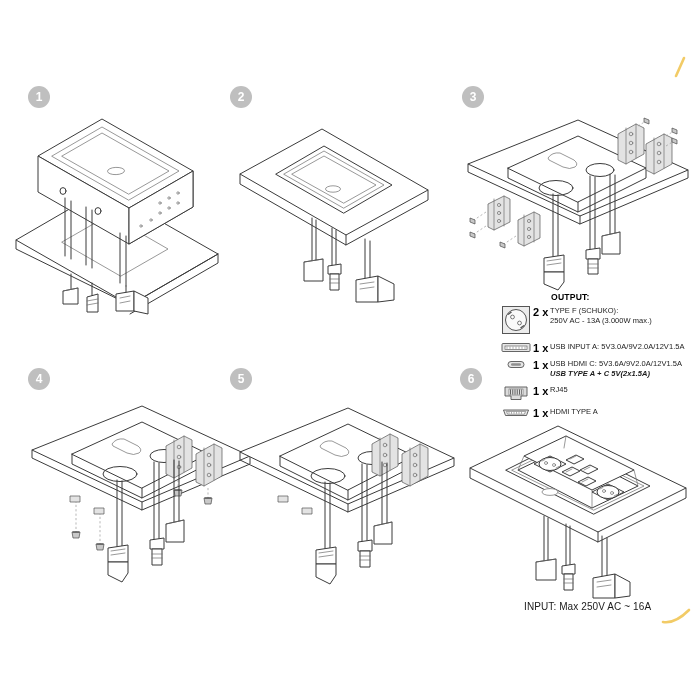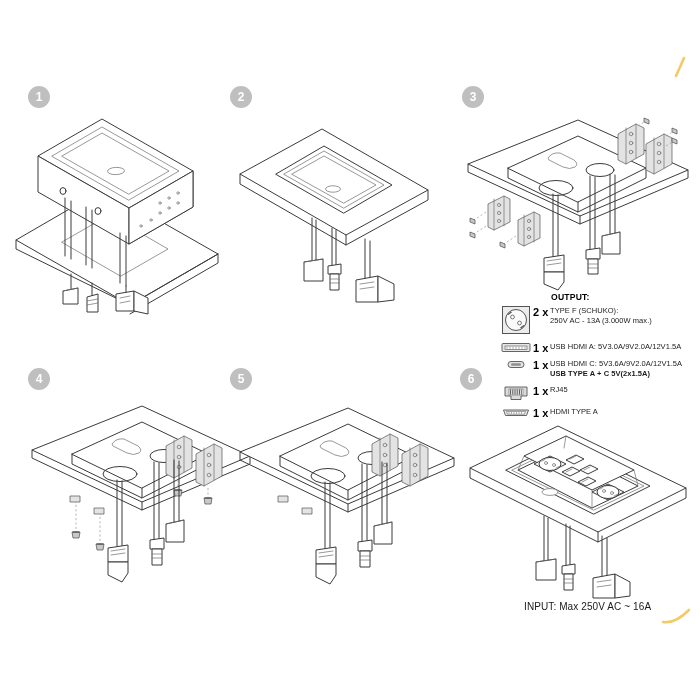--- a/index.html
+++ b/index.html
@@ -32,21 +32,21 @@
   #legend{position:absolute;left:499px;top:292px;width:215px;}
   .legend-head{font-size:8.6px;font-weight:700;letter-spacing:.2px;
                margin:0 0 2px 52px;color:#000;}
   .lrow{display:flex;align-items:flex-start;margin-bottom:3px;}
   .lrow .ico{width:34px;flex:0 0 34px;display:flex;align-items:center;
              justify-content:center;padding-top:1px;}
   .lrow .qty{width:17px;flex:0 0 17px;font-size:11px;font-weight:700;
              padding-top:2px;color:#000;text-align:left;}
   .lrow .txt{font-size:7.5px;line-height:1.32;color:#1a1a1a;padding-top:2px;
              letter-spacing:.05px;}
-  .lrow .txt b{font-weight:700;}
+  .lrow .txt b{font-weight:700;font-style:italic;}
   .row-schuko{margin-bottom:5px;}
   .row-usbc{margin-bottom:4px;}
 
   #input-note{position:absolute;left:524px;top:601px;font-size:10px;
               color:#1a1a1a;letter-spacing:.1px;}
 
   
   .fleck{position:absolute;pointer-events:none;}
 </style>
 </head>
@@ -416,21 +416,21 @@
     <div class="lrow">
       <div class="ico">
         <svg width="30" height="13" viewBox="0 0 30 13">
           <rect x="1" y="2.5" width="28" height="8" rx="1" fill="#e6e6e6" stroke="#555" stroke-width=".9"></rect>
           <rect x="4" y="5" width="22" height="3.5" fill="#fff" stroke="#666" stroke-width=".7"></rect>
           <path d="M6 5.6 v2.3 M9 5.6 v2.3 M12 5.6 v2.3 M15 5.6 v2.3 M18 5.6 v2.3 M21 5.6 v2.3 M24 5.6 v2.3" stroke="#777" stroke-width=".6"></path>
         </svg>
       </div>
       <div class="qty">1 x</div>
       <div class="txt">
-        <div>USB HDMI A: 5V3.0A/9V2.0A/12V1.5A</div>
+        <div>USB INPUT A: 5V3.0A/9V2.0A/12V1.5A</div>
       </div>
     </div>
 
     <div class="lrow row-usbc">
       <div class="ico">
         <svg width="30" height="13" viewBox="0 0 30 13">
           <rect x="7" y="3.5" width="16" height="6" rx="3" fill="#e6e6e6" stroke="#555" stroke-width=".9"></rect>
           <rect x="10" y="5.3" width="10" height="2.4" rx="1.2" fill="#8f8f8f"></rect>
         </svg>
       </div>

